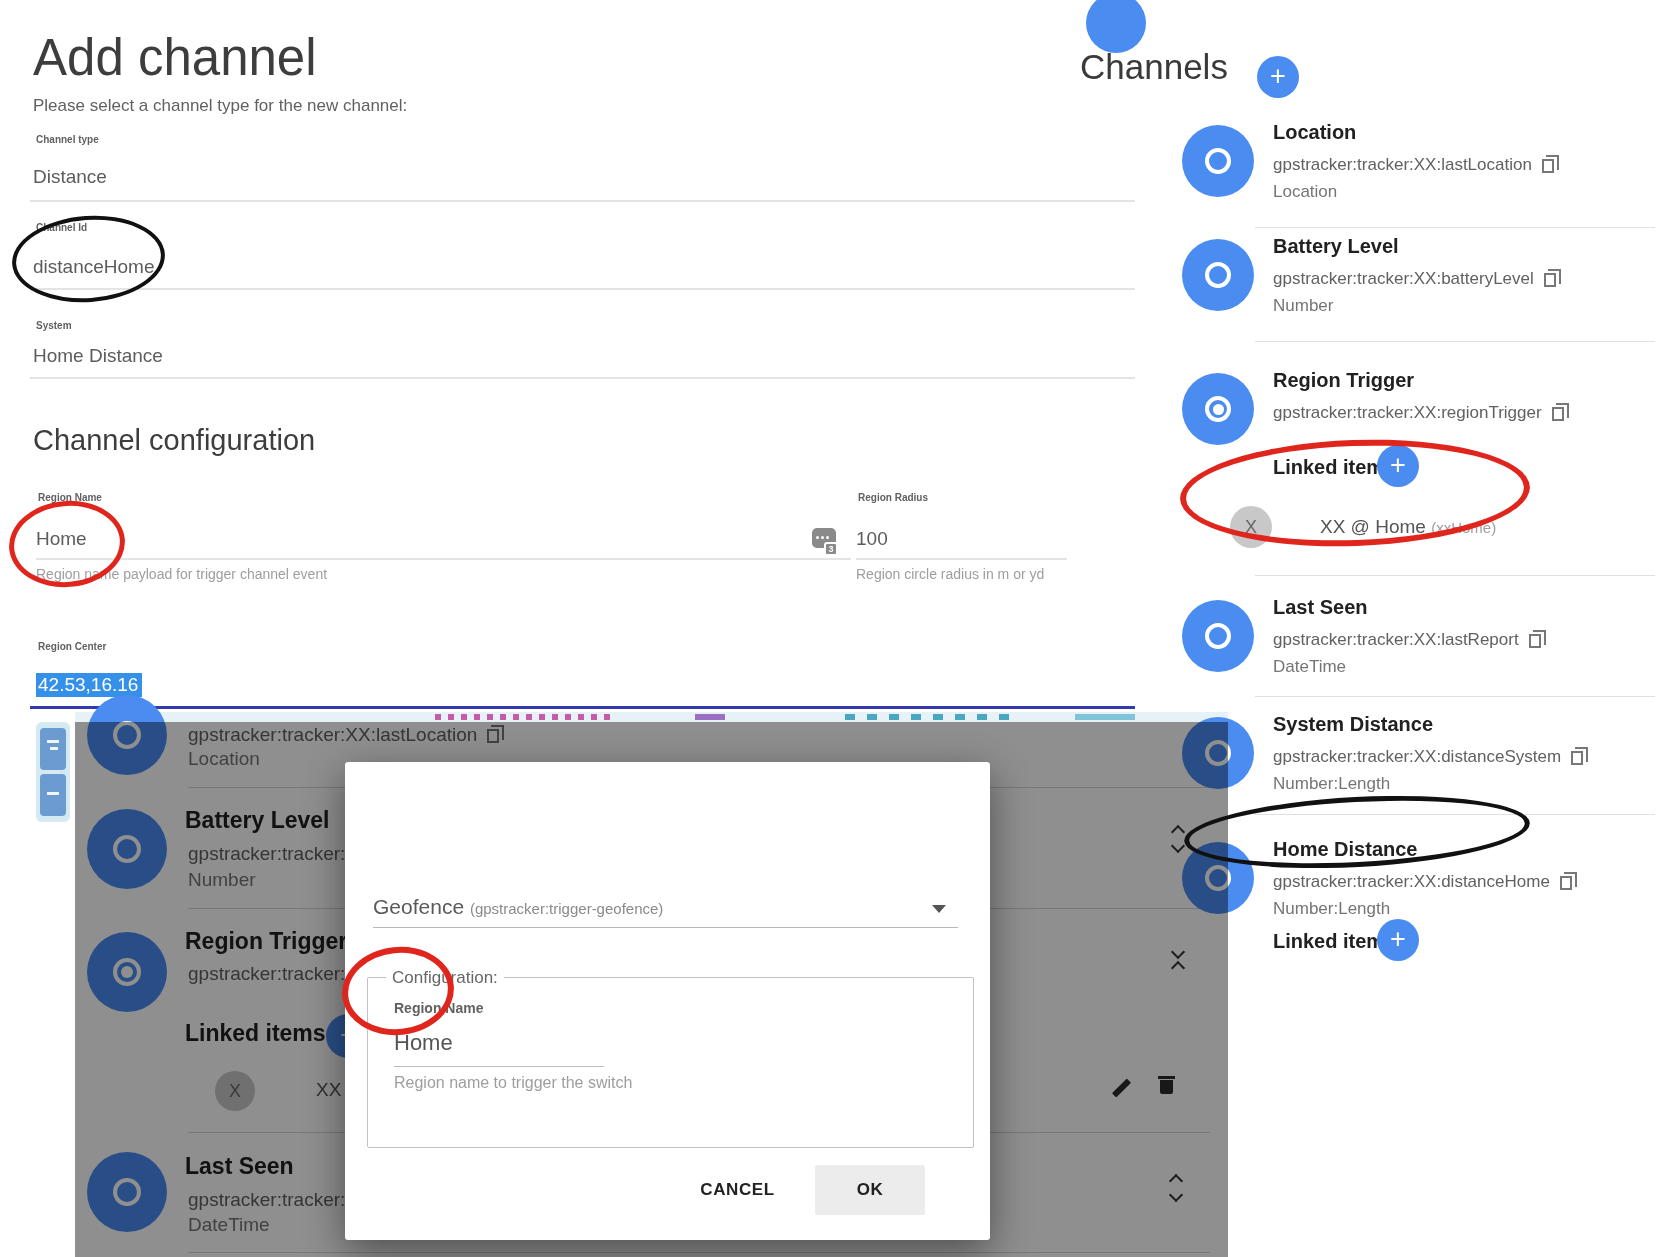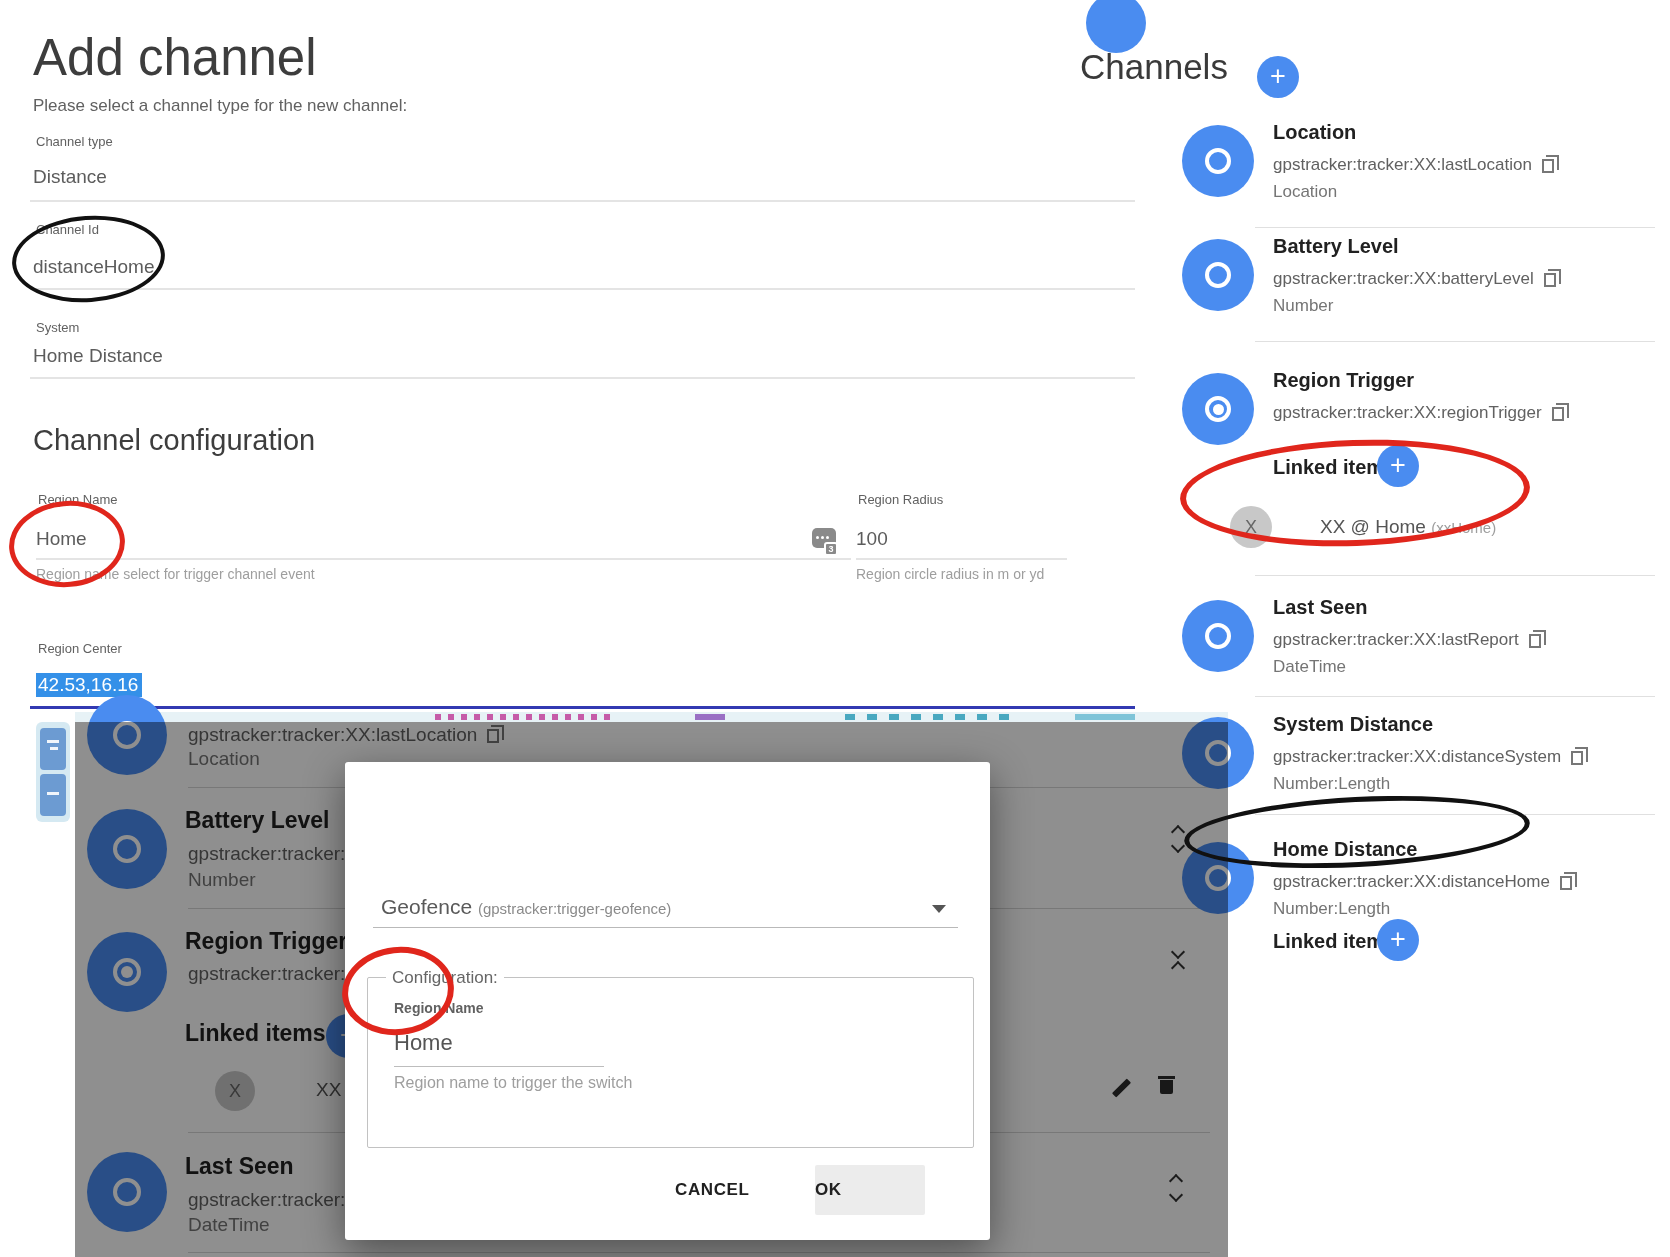--- a/index.html
+++ b/index.html
@@ -3,21 +3,21 @@
 <meta charset="utf-8">
 <style>
   * { margin:0; padding:0; box-sizing:border-box; }
   html,body { width:1670px; height:1257px; background:#fff; overflow:hidden;
     font-family:"Liberation Sans", sans-serif; position:relative; }
   .abs { position:absolute; }
 
   
   #form-title { left:33px; top:28px; font-size:51px; font-weight:300; color:#3d3d3d; }
   #form-subtitle { left:33px; top:96px; font-size:17px; color:#616161; }
-  .flabel { font-size:13px; font-weight:normal; color:#616161; }
+  .flabel { font-size:10px; font-weight:bold; color:#616161; }
   .fvalue { font-size:19px; color:#5c5c5c; }
   .uline { height:2px; background:#e4e4e4; }
   .fhint { font-size:14px; color:#9e9e9e; }
   #config-heading { left:33px; top:424px; font-size:29px; font-weight:300; color:#3d3d3d; }
 
   .sel-text { background:#3490e8; color:#fff; font-size:19px; padding:1px 4px 2px 2px; }
   #focus-line { left:30px; top:706px; width:1105px; height:3px; background:#3239b2; }
 
   
   #ext-icon { left:812px; top:528px; width:26px; height:28px; }
@@ -85,35 +85,35 @@
   .trash .can { position:absolute; top:6px; left:2px; width:13px; height:14px; background:#2b2b2b;
                 border-radius:0 0 2px 2px; }
 
   
   #backdrop { left:75px; top:722px; width:1153px; height:535px; background:rgba(0,0,0,0.44); z-index:30; }
   #modal { left:345px; top:762px; width:645px; height:478px; background:#fff; border-radius:3px;
            box-shadow:0 12px 40px rgba(0,0,0,.45); z-index:40; }
   #modal-title { left:28px; top:26px; font-size:38px; font-weight:300; color:#2f2f2f; }
   #profile-select { left:28px; right:32px; top:112px; height:54px; border-bottom:1px solid #b9b9b9;
                     position:absolute; cursor:pointer; }
-  #profile-select .val { position:absolute; left:8px; bottom:8px; font-size:21px; color:#5a5a5a;text-align:right; }
+  #profile-select .val { position:absolute; left:0; bottom:8px; font-size:21px; color:#5a5a5a;text-align:right; }
   #profile-select .det { font-size:15px; color:#8a8a8a; }
   #profile-caret { position:absolute; right:12px; bottom:14px; width:0; height:0;
                    border-left:7px solid transparent; border-right:7px solid transparent;
                    border-top:8px solid #555; }
   #m-fieldset { position:absolute; left:22px; right:16px; top:215px; height:171px;
                 border:1px solid #c2c2c2; border-radius:2px; }
   #m-legend { position:absolute; top:-10px; left:18px; background:#fff; padding:0 6px;
               font-size:17px; color:#666; }
   #m-rn-label { position:absolute; left:26px; top:22px; font-size:14px; font-weight:bold; color:#616161; }
   #m-rn-value { position:absolute; left:26px; top:52px; font-size:22px; color:#555; }
   #m-rn-line  { position:absolute; left:26px; top:88px; width:210px; height:1px; background:#bdbdbd; }
   #m-rn-hint  { position:absolute; left:26px; top:96px; font-size:16px; color:#9e9e9e; }
   .mbtn { position:absolute; height:50px; font-size:17px; font-weight:bold; color:#212121;
-          letter-spacing:.6px; text-align:left; line-height:50px; cursor:pointer; border-radius:2px; }
+          letter-spacing:.6px; text-align:center; line-height:50px; cursor:pointer; border-radius:2px; }
   #btn-cancel { left:330px; top:403px; width:125px; }
   #btn-ok { left:470px; top:403px; width:110px; background:#ececec; }
 
   
   .ellipse { position:absolute; border-radius:50%; z-index:60; pointer-events:none; }
   .e-black { border:4px solid #111; }
   .e-red { border:5px solid #e0261c; }
 
   .z1 { z-index:1; } .z2 { z-index:2;margin-top:9px; }
 </style>
@@ -134,21 +134,21 @@
 
   <div class="abs flabel" style="left:36px;top:320px;">System</div>
   <div class="abs fvalue" style="left:33px;top:345px;">Home Distance</div>
   <div class="abs uline" style="left:30px;top:377px;width:1105px;"></div>
 
   <h2 class="abs" id="config-heading">Channel configuration</h2>
 
   <div class="abs flabel" style="left:38px;top:492px;">Region Name</div>
   <div class="abs fvalue" style="left:36px;top:528px;">Home</div>
   <div class="abs uline" style="left:36px;top:558px;width:815px;"></div>
-  <div class="abs fhint" style="left:36px;top:566px;">Region name select for trigger channel event</div>
+  <div class="abs fhint" style="left:36px;top:566px;">Region name payload for trigger channel event</div>
 
   <div class="abs" id="ext-icon">
     <span class="bubble">
       <i style="left:4px;"></i>
         <i style="left:9px;"></i>
         <i style="left:14px;"></i>
     </span>
     <i class="badge">3</i>
   </div>
 

